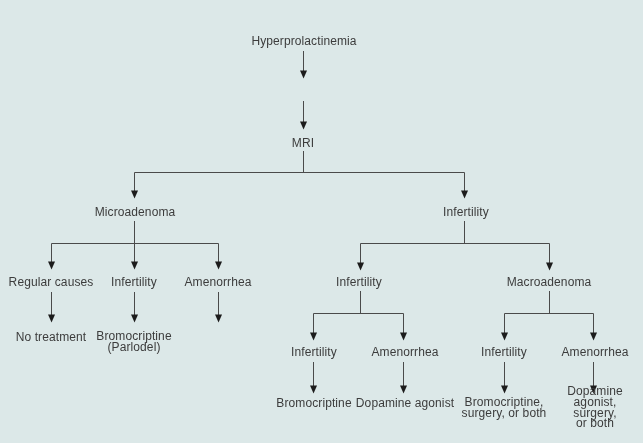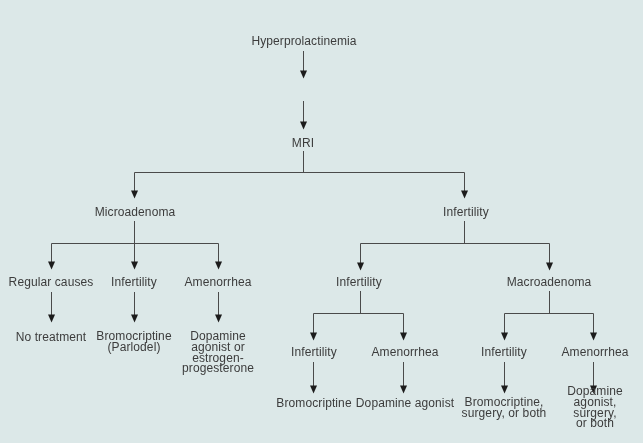--- a/index.html
+++ b/index.html
@@ -98,24 +98,20 @@
   <div class="node" style="left:304px; top:41px">Hyperprolactinemia</div>
   <div class="node" style="left:303px; top:143px">MRI</div>
   <div class="node" style="left:135px; top:212px">Microadenoma</div>
   <div class="node" style="left:466px; top:212px">Infertility</div>
   <div class="node" style="left:51px;  top:282px">Regular causes</div>
   <div class="node" style="left:134px; top:282px">Infertility</div>
   <div class="node" style="left:218px; top:282px">Amenorrhea</div>
   <div class="node" style="left:51px;  top:337px">No treatment</div>
   <div class="node" style="left:134px; top:342px">Bromocriptine
 (Parlodel)</div>
-  <div class="node" style="left:218px; top:353px">Dopamine
-agonist or
-estrogen-
-progesterone</div>
   <div class="node" style="left:359px; top:282px">Infertility</div>
   <div class="node" style="left:549px; top:282px">Macroadenoma</div>
   <div class="node" style="left:314px; top:352px">Infertility</div>
   <div class="node" style="left:405px; top:352px">Amenorrhea</div>
   <div class="node" style="left:314px; top:403px">Bromocriptine</div>
   <div class="node" style="left:405px; top:403px">Dopamine agonist</div>
   <div class="node" style="left:504px; top:352px">Infertility</div>
   <div class="node" style="left:595px; top:352px">Amenorrhea</div>
   <div class="node" style="left:504px; top:408px">Bromocriptine,
 surgery, or both</div>

